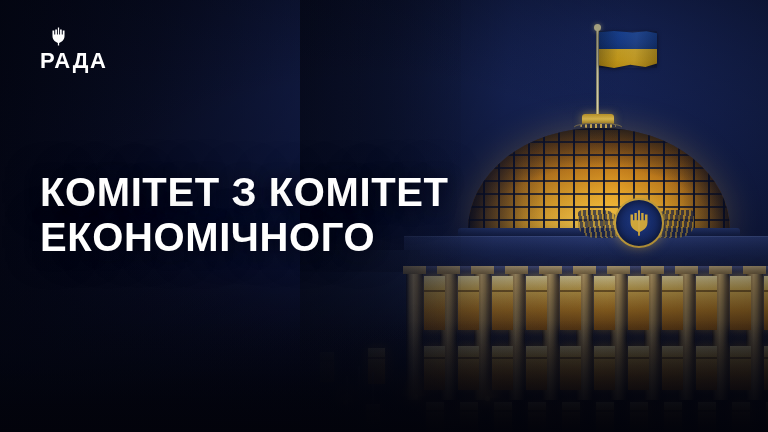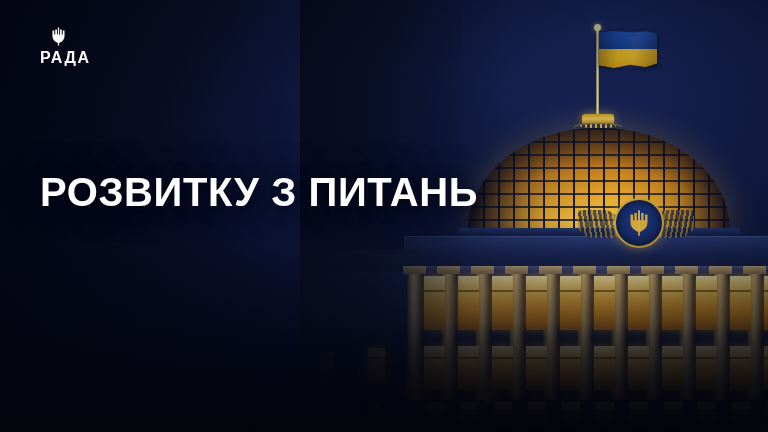--- a/index.html
+++ b/index.html
@@ -357,21 +357,21 @@
   }
   .logo-trident {
     width: 17px;
     height: 21px;
     margin-left: 10px;
     display: block;
   }
   .logo-word {
     margin-top: 3px;
     color: #ffffff;
-    font-size: 16px;
+    font-size: 22px;
     font-weight: 700;
     letter-spacing: 1.6px;
     line-height: 1;
     font-family: "Liberation Sans", sans-serif;
   }
 
   
   .title {
     position: absolute;
     left: 40px;
@@ -518,16 +518,17 @@
   <div class="bottom-shade"></div>
 
   <div class="logo">
     <svg class="logo-trident" viewBox="0 0 24 28">
       <path fill="#ffffff" d="M11.1 1.2h1.8v10.1h1.3V4.1h2.4v7.2h1.4V5.6h2.5v7.9c0 3.6-1.9 6.4-5 8.1l-2.6 1.5v3.7h-1.8v-3.7L8.5 21.6C5.4 19.9 3.5 17.1 3.5 13.5V5.6H6v5.7h1.4V4.1h2.4v7.2h1.3z"></path>
     </svg>
     <div class="logo-word">РАДА</div>
   </div>
 
   <div class="title">
-    <div class="title-line">РОЗВИТКУ З ПИТАНЬ</div>
+    <div class="title-line">КОМІТЕТ З КОМІТЕТ</div>
+    <div class="title-line">ЕКОНОМІЧНОГО</div>
   </div>
 
 </div>
 
 </body></html>

